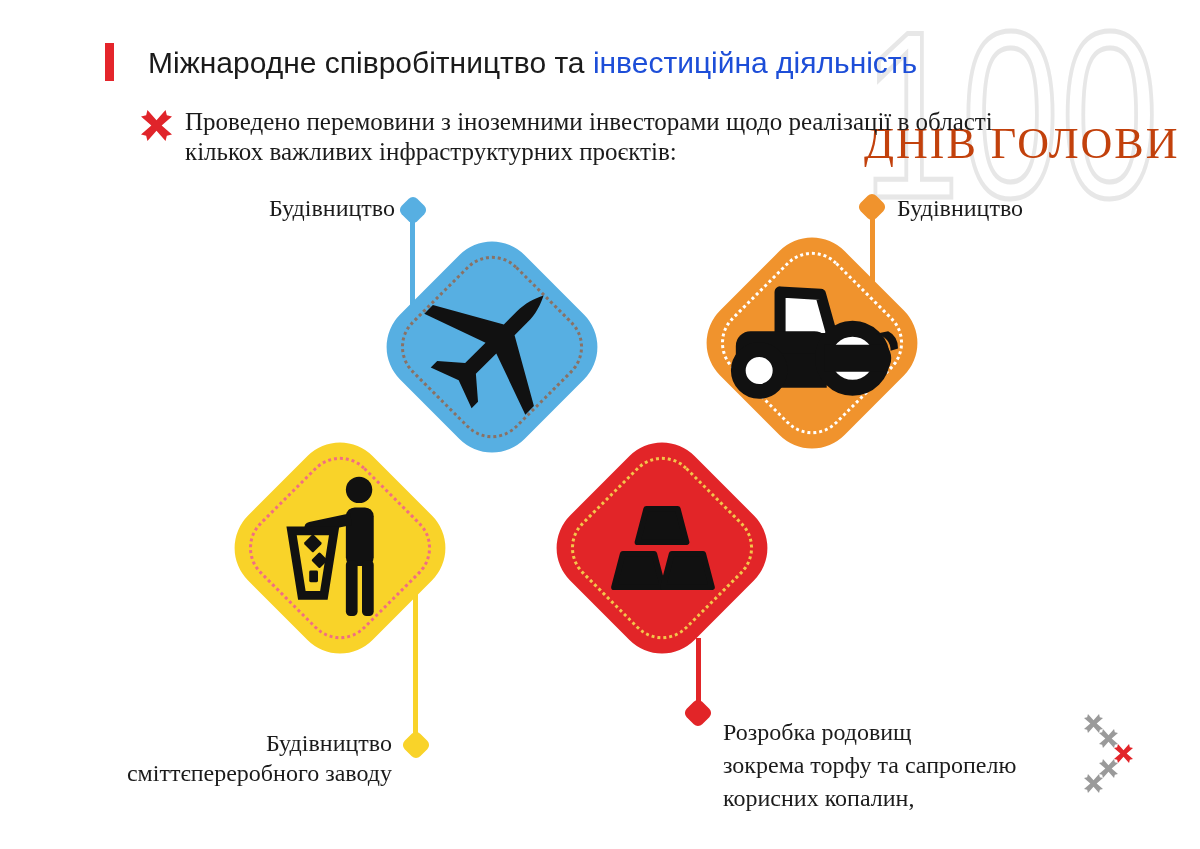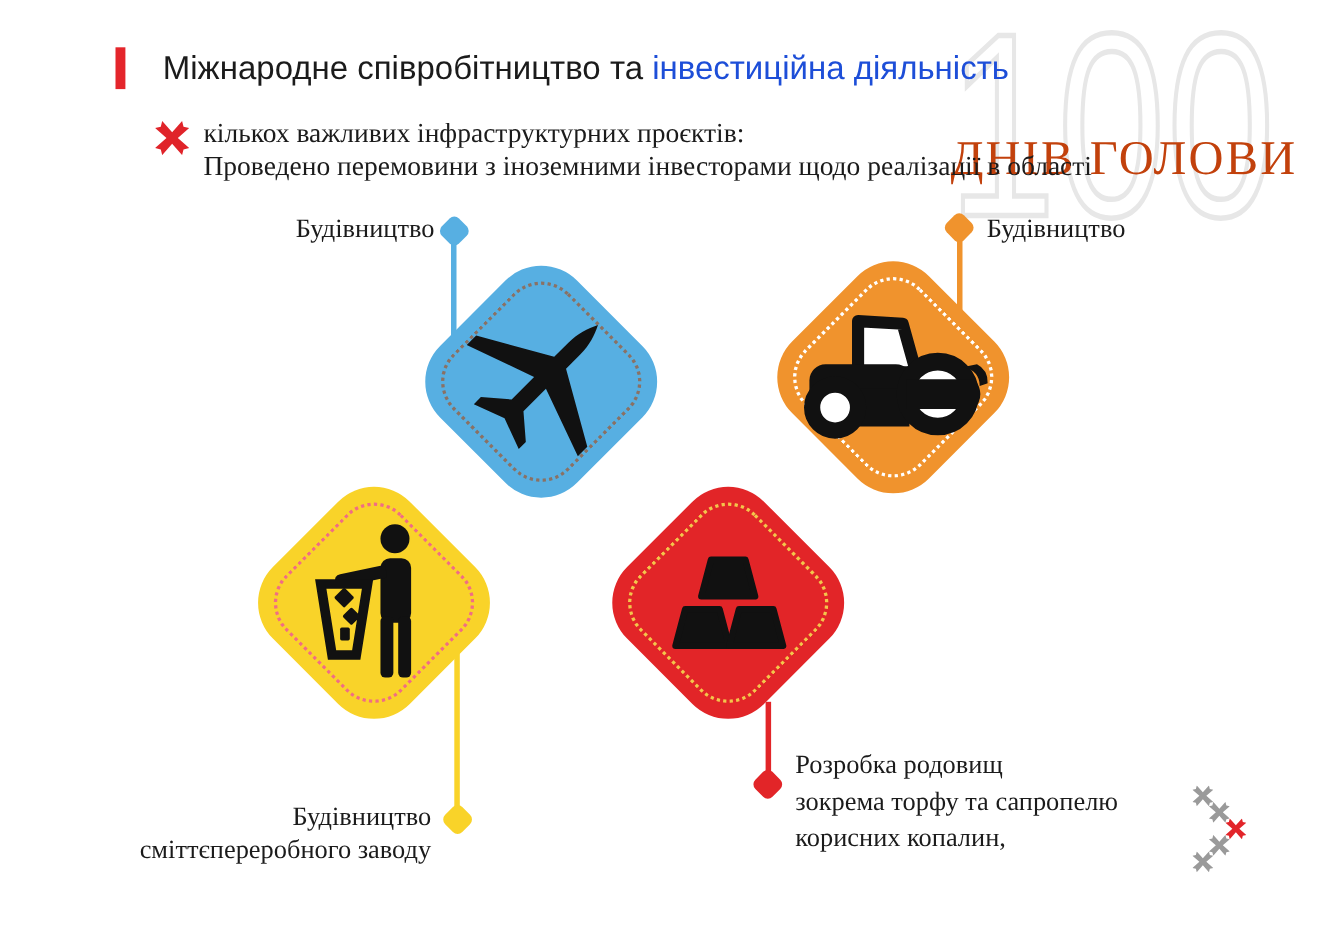--- a/index.html
+++ b/index.html
@@ -64,21 +64,21 @@
   .m-blue{background:#57afe2;} .s-blue{background:#57afe2;}
   .m-orange{background:#f0932d;} .s-orange{background:#f0932d;}
   .m-yellow{background:#f9d329;} .s-yellow{background:#f9d329;}
   .m-red{background:#e22528;} .s-red{background:#e22528;}
   
   .label{position:absolute;z-index:3;font-size:24px;line-height:30px;}
   .label.right{text-align:right;}
   .label-airport{right:805px;top:193px;}
   .label-asphalt{left:897px;top:193px;}
   .label-waste{right:808px;top:728px;}
-  .label-minerals{left:723px;top:680px;line-height:33px;}
+  .label-minerals{left:723px;top:716px;line-height:33px;}
   
   .ornament{position:absolute;z-index:2;}
   .stitch{position:absolute;width:19px;height:19px;}
 </style>
 </head>
 <body>
 
 <div class="slide">
 
   <div class="watermark">
@@ -86,22 +86,22 @@
     <div class="wm-text">ДНІВ ГОЛОВИ</div>
   </div>
 
   <div class="title-bar"></div>
   <div class="title"><span>Міжнародне співробітництво та </span><span class="t-red">інвестиційна діяльність</span></div>
 
   <svg class="intro-bullet" viewBox="0 0 24 24">
     <path fill="#e0242a" d="M0,5 L4,4 L5,0 L12,8 L19,0 L20,4 L24,5 L16,12 L24,19 L20,20 L19,24 L12,16 L5,24 L4,20 L0,19 L8,12 Z"></path>
   </svg>
   <div class="intro">
+    <div>Проведено перемовини з іноземними інвесторами щодо реалізації в області</div>
     <div>кількох важливих інфраструктурних проєктів:</div>
-    <div>Проведено перемовини з іноземними інвесторами щодо реалізації в області</div>
   </div>
 
   <div class="stem s-blue" style="left:410px;top:213px;height:96px;"></div>
   <div class="stem s-orange" style="left:870px;top:210px;height:78px;"></div>
   <div class="stem s-yellow" style="left:413px;top:594px;height:152px;"></div>
   <div class="stem s-red" style="left:696px;top:638px;height:78px;"></div>
 
   <div class="marker m-blue" style="left:402px;top:199px;"></div>
   <div class="marker m-orange" style="left:861px;top:196px;"></div>
   <div class="marker m-yellow" style="left:405px;top:734px;"></div>

